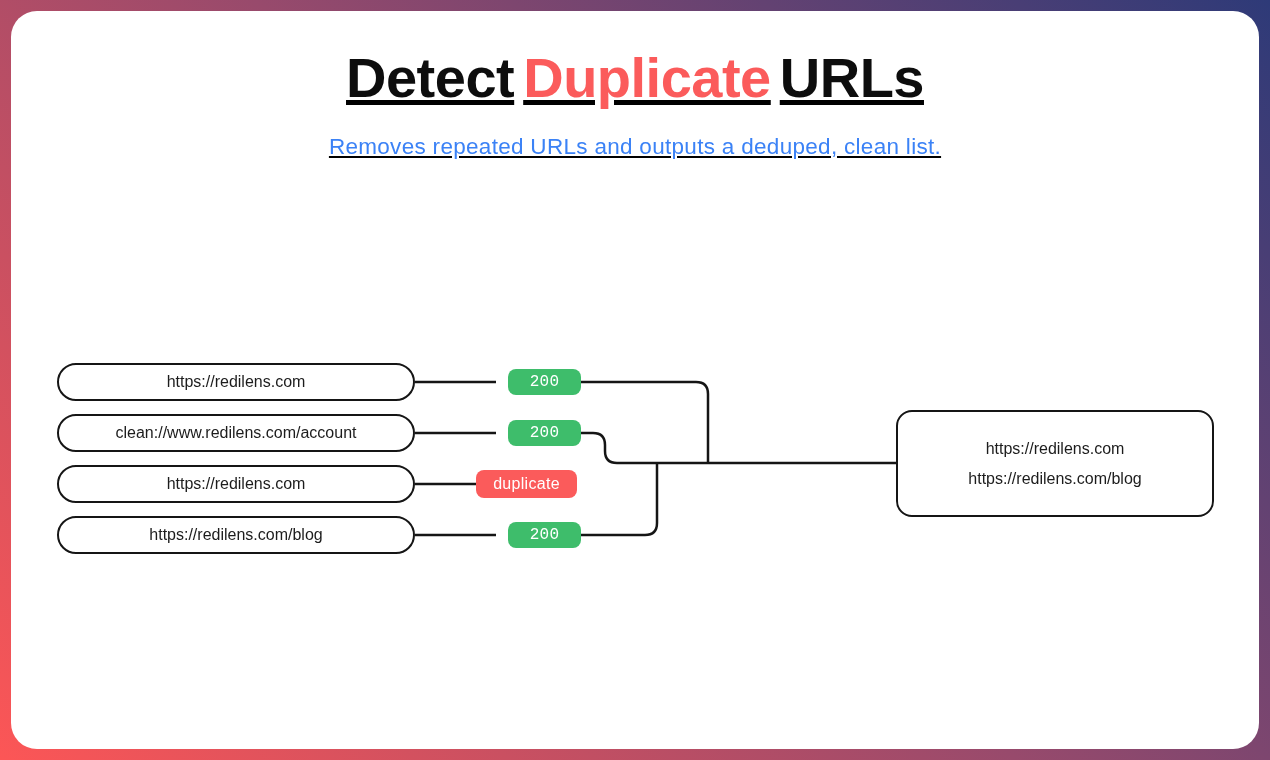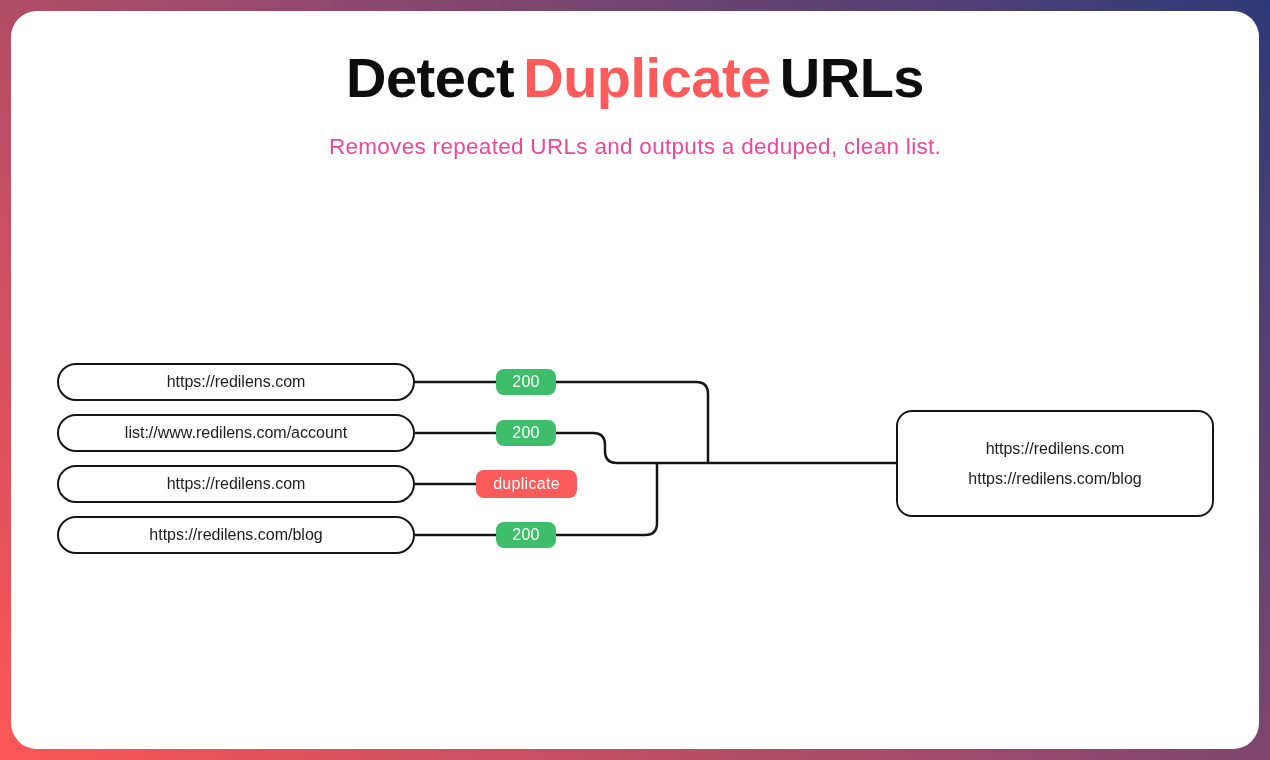--- a/index.html
+++ b/index.html
@@ -25,38 +25,39 @@
     border-radius:26px;
   }
   .layer{
     position:absolute;
     inset:0;
     z-index:2;
   }
   header{
     padding-top:50px;
     text-align:center;
+    text-decoration:underline;
   }
   h1.title{
     font-size:56px;
     line-height:1;
     font-weight:700;
     color:#0d0d0d;
     letter-spacing:-0.5px;
   }
   h1.title .hl{
     color:var(--accent);
     margin:0 9px;
   }
   p.subtitle{
     margin-top:28px;
     font-size:22.5px;
     font-weight:500;
     letter-spacing:0.3px;
-    color:#ec4899;
+    color:#3b82f6;
   }
   svg.wires{
     position:absolute;
     left:0;top:0;
     pointer-events:none;
   }
   .pill{
     position:absolute;
     left:57px;
     width:358px;
@@ -74,24 +75,25 @@
     position:absolute;
     display:flex;
     align-items:center;
     justify-content:center;
     color:#fff;
     font-size:16px;
     border-radius:8px;
     letter-spacing:0.3px;
   }
   .badge.status-success{
-    left:496px;
-    width:60px;
+    left:508px;
+    width:73px;
     height:26px;
     background:var(--green);
+    font-family:Liberation Mono, monospace;
   }
   .badge.status-duplicate{
     left:476px;
     width:101px;
     height:28px;
     background:var(--accent);
   }
   .output-box{
     position:absolute;
     left:896px;
@@ -133,21 +135,21 @@
       <path d="M556 382 H696 Q708 382 708 394 V463"></path>
       <path d="M556 433 H593 Q605 433 605 445 V451 Q605 463 617 463 H896"></path>
       <path d="M556 535 H645 Q657 535 657 523 V463"></path>
     </g>
   </svg>
 
   <div class="pill" style="top:363px">
     <span>https://redilens.com</span>
   </div>
   <div class="pill" style="top:414px">
-    <span>list://www.redilens.com/account</span>
+    <span>clean://www.redilens.com/account</span>
   </div>
   <div class="pill" style="top:465px">
     <span>https://redilens.com</span>
   </div>
   <div class="pill" style="top:516px">
     <span>https://redilens.com/blog</span>
   </div>
 
   <div class="badge status-success" style="top:369px">200</div>
   <div class="badge status-success" style="top:420px">200</div>

